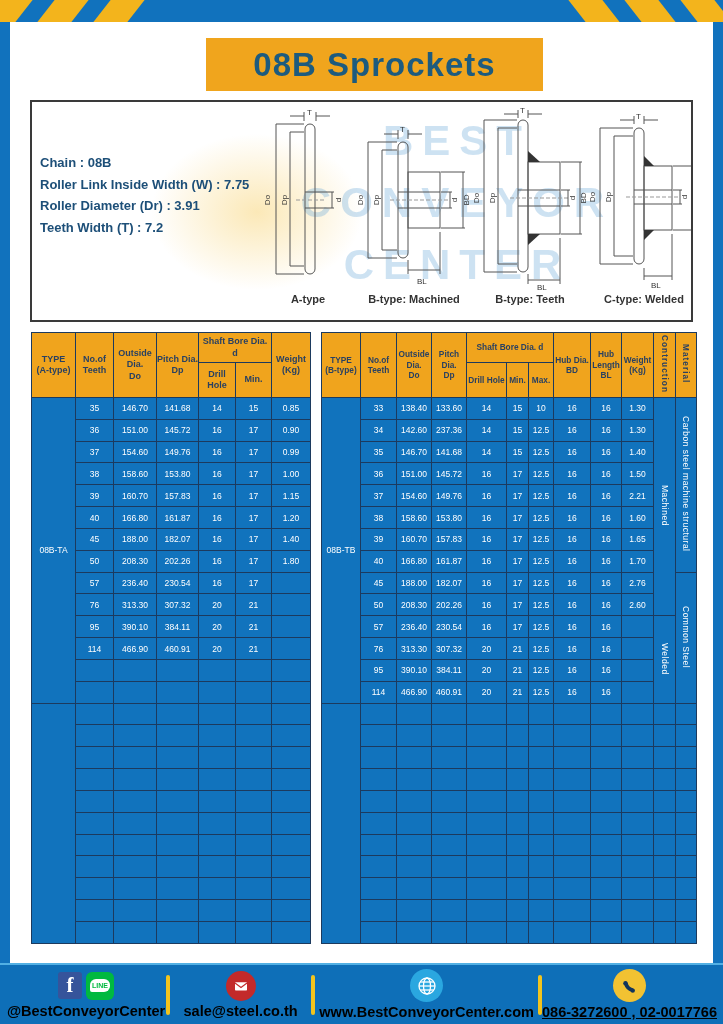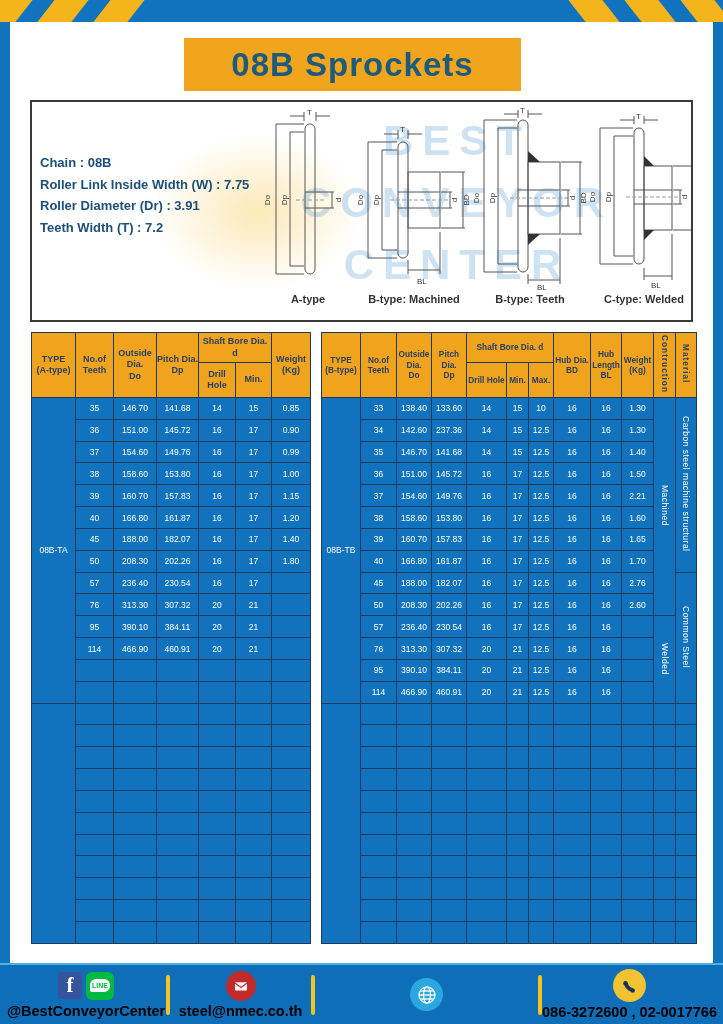--- a/index.html
+++ b/index.html
@@ -8,21 +8,21 @@
   .page{position:absolute;inset:0;}
 
   
   .top-band{position:absolute;top:0;left:0;width:723px;height:22px;background:#1172bd;overflow:hidden;}
   .stripe{position:absolute;top:-6px;width:34px;height:34px;background:#f3b41c;}
   .sl{transform:skewX(-38deg);} .sr{transform:skewX(38deg);}
 
   
   .sheet{position:absolute;left:10px;top:22px;width:703px;height:941px;background:#ffffff;}
 
-  .title-banner{position:absolute;left:174px;top:16px;width:337px;height:53px;background:#f0a51d;
+  .title-banner{position:absolute;left:196px;top:16px;width:337px;height:53px;background:#f0a51d;
     color:#1d5b7e;font-weight:bold;font-size:33px;line-height:53px;text-align:center;letter-spacing:1px;}
 
   
   .diagram-box{position:absolute;left:20px;top:78px;width:659px;height:218px;border:2px solid #3a3a3a;background:#fff;overflow:hidden;}
   .wm-bird{position:absolute;left:110px;top:25px;width:230px;height:170px;
     background:radial-gradient(ellipse at center, rgba(247,205,96,0.45), rgba(247,205,96,0) 65%);}
   .wm-text{position:absolute;left:210px;top:8px;width:430px;text-align:center;
     color:rgba(100,165,215,0.32);font-weight:bold;font-size:42px;line-height:62px;letter-spacing:9px;white-space:nowrap;}
   .specs{position:absolute;left:8px;top:50px;width:250px;}
   .spec-line{font-weight:bold;color:#1d4f78;font-size:13px;line-height:21.5px;white-space:nowrap;}
@@ -46,21 +46,21 @@
   .spec-table thead .h1{height:30px;} .spec-table thead .h2{height:35px;}
   .spec-table tbody tr{height:21.84px;}
   .type-cell{font-size:9px;}
   .vert{writing-mode:vertical-rl;display:inline-block;line-height:1;letter-spacing:1px;}
   td .vert{font-size:8.5px;letter-spacing:0.5px;}
 
   
   .footer{position:absolute;left:0;top:963px;width:723px;height:61px;background:#0e6fb8;
     border-top:2px solid #52b0e4;display:flex;align-items:center;box-sizing:border-box;padding:0 6px;}
   .fsec{display:flex;flex-direction:column;align-items:center;justify-content:center;gap:2px;}
-  .s1{flex-basis:170px;} .s2{flex-basis:150px;} .s3{flex-basis:237px;} .s4{flex:1;}
+  .s1{flex-basis:170px;} .s2{flex-basis:150px;} .s3{flex-basis:237px;} .s4{flex:1;text-decoration:underline;}
   .fdiv{width:4px;height:40px;background:#f2c41e;border-radius:2px;}
   .flabel{color:#000000;font-weight:bold;font-size:14.5px;white-space:nowrap;}
   .icons{display:flex;gap:4px;align-items:center;height:30px;}
   .fb-icon{width:24px;height:27px;background:#36549b;color:#fff;font-weight:bold;font-size:21px;
     text-align:center;line-height:27px;border-radius:3px;font-family:"Liberation Serif",serif;}
   .line-icon{width:28px;height:28px;background:#00b940;border-radius:6px;display:flex;align-items:center;justify-content:center;}
   .line-bubble{background:#fff;border-radius:6px 6px 6px 2px;color:#00b940;font-size:7px;font-weight:bold;padding:3px 2px;}
   .circle-icon{border-radius:50%;display:flex;align-items:center;justify-content:center;}
   .mail-icon{width:30px;height:30px;background:#c32a2a;}
   .globe-icon{width:33px;height:33px;background:#2aa7e0;}
@@ -840,33 +840,34 @@
       <div class="flabel">@BestConveyorCenter</div>
     </div>
     <div class="fdiv"></div>
     <div class="fsec s2">
       <div class="circle-icon mail-icon">
         <svg width="18" height="18" viewBox="0 0 24 24">
             <rect x="4" y="7" width="16" height="11" rx="1" fill="#fff"></rect>
             <path d="M4 8 l8 6 8 -6" stroke="#c32a2a" fill="none" stroke-width="1.5"></path>
           </svg>
       </div>
-      <div class="flabel">steel@nmec.co.th</div>
+      <div class="flabel">sale@steel.co.th</div>
     </div>
     <div class="fdiv"></div>
     <div class="fsec s3">
       <div class="circle-icon globe-icon">
         <svg width="24" height="24" viewBox="0 0 24 24" fill="none" stroke="#fff" stroke-width="1.3">
           <circle cx="12" cy="12" r="8"></circle>
             <ellipse cx="12" cy="12" rx="3.5" ry="8"></ellipse>
           <line x1="4" y1="12" x2="20" y2="12"></line>
             <line x1="5.2" y1="8" x2="18.8" y2="8"></line>
             <line x1="5.2" y1="16" x2="18.8" y2="16"></line>
         </svg>
       </div>
+      <div class="flabel">www.BestConveyorCenter.com</div>
     </div>
     <div class="fdiv"></div>
     <div class="fsec s4">
       <div class="circle-icon phone-icon">
         <svg width="22" height="22" viewBox="0 0 24 24">
           <path d="M7.5 9.5 a10.5 10.5 0 0 0 7 7" stroke="#13355c" stroke-width="4.2" stroke-linecap="round" fill="none"></path>
           <circle cx="7" cy="9" r="2.4" fill="#13355c"></circle>
             <circle cx="15" cy="17" r="2.4" fill="#13355c"></circle>
         </svg>
       </div>

